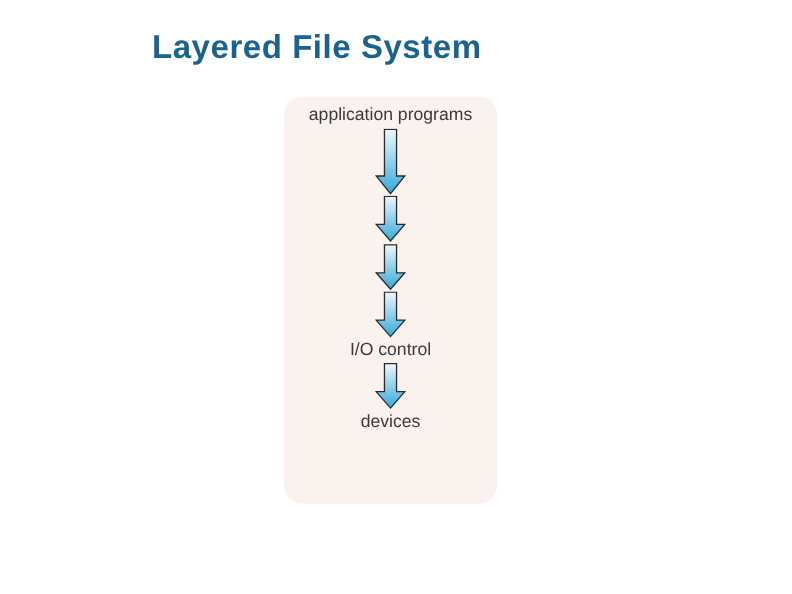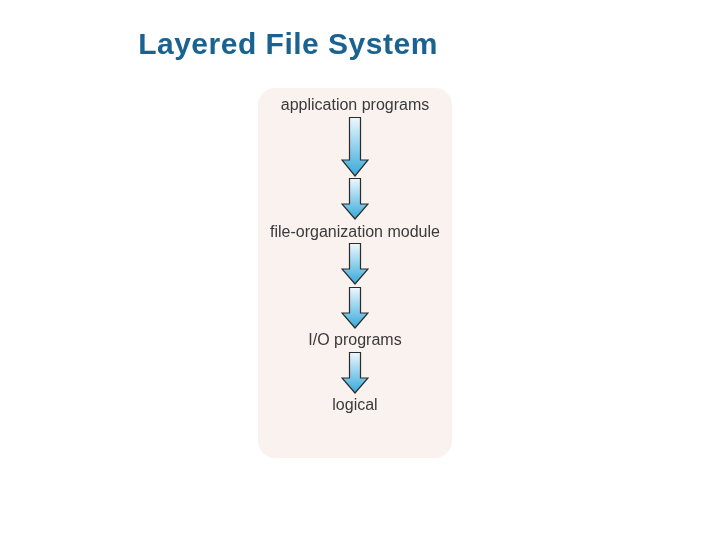--- a/index.html
+++ b/index.html
@@ -78,32 +78,31 @@
 
   <svg class="arrow-icon" width="28" height="60" viewBox="0 0 28 60">
     <path d="M8.5,0.5 L19.5,0.5 L19.5,43 L27,43 L14,59 L1,43 L8.5,43 Z" fill="url(#arrowGrad)" stroke="#2b2b2b" stroke-width="1.2" stroke-linejoin="miter" class="arrow-shape"></path>
   </svg>
 
 
   <svg class="arrow-icon" width="28" height="42" viewBox="0 0 28 42">
     <path d="M8.5,0.5 L19.5,0.5 L19.5,26 L27,26 L14,41 L1,26 L8.5,26 Z" fill="url(#arrowGrad)" stroke="#2b2b2b" stroke-width="1.2" stroke-linejoin="miter" class="arrow-shape"></path>
   </svg>
 
-  <span class="layer-label">file-organization module</span>
 
   <svg class="arrow-icon" width="28" height="42" viewBox="0 0 28 42">
     <path d="M8.5,0.5 L19.5,0.5 L19.5,26 L27,26 L14,41 L1,26 L8.5,26 Z" fill="url(#arrowGrad)" stroke="#2b2b2b" stroke-width="1.2" stroke-linejoin="miter" class="arrow-shape"></path>
   </svg>
 
 
   <svg class="arrow-icon" width="28" height="42" viewBox="0 0 28 42">
     <path d="M8.5,0.5 L19.5,0.5 L19.5,26 L27,26 L14,41 L1,26 L8.5,26 Z" fill="url(#arrowGrad)" stroke="#2b2b2b" stroke-width="1.2" stroke-linejoin="miter" class="arrow-shape"></path>
   </svg>
 
-  <span class="layer-label">I/O programs</span>
+  <span class="layer-label">I/O control</span>
 
   <svg class="arrow-icon" width="28" height="42" viewBox="0 0 28 42">
     <path d="M8.5,0.5 L19.5,0.5 L19.5,26 L27,26 L14,41 L1,26 L8.5,26 Z" fill="url(#arrowGrad)" stroke="#2b2b2b" stroke-width="1.2" stroke-linejoin="miter" class="arrow-shape"></path>
   </svg>
 
-  <span class="layer-label">logical</span>
+  <span class="layer-label">devices</span>
 
 </div>
 
 </body></html>

